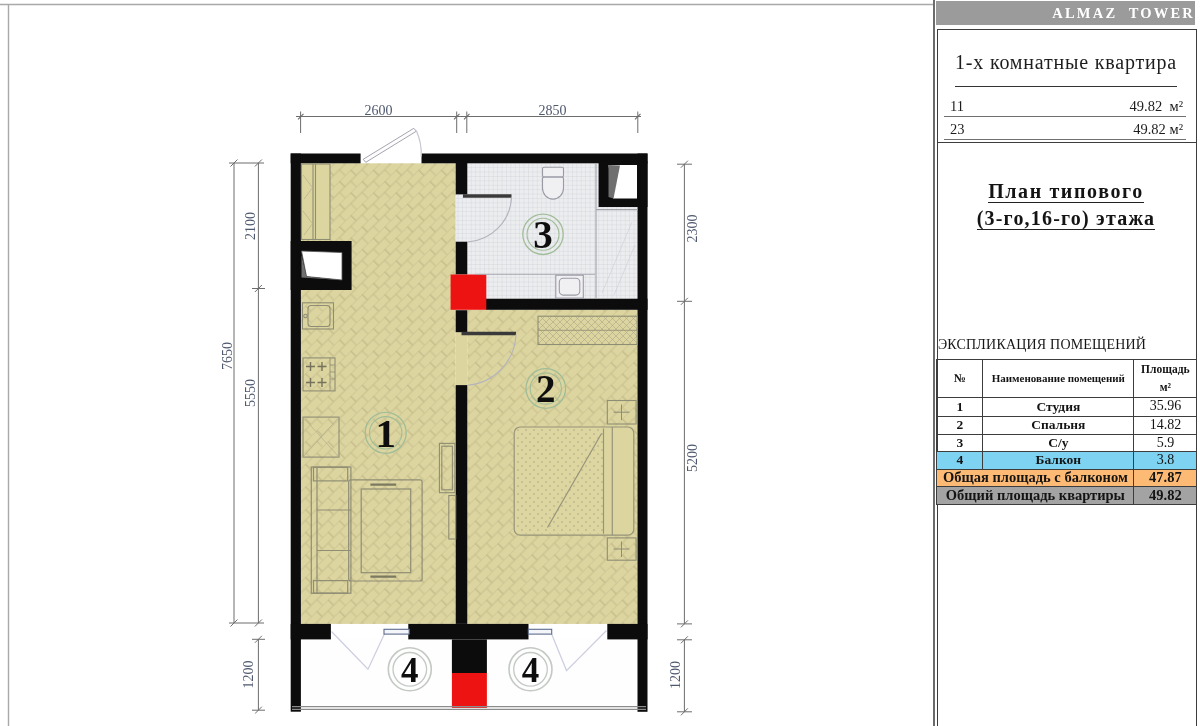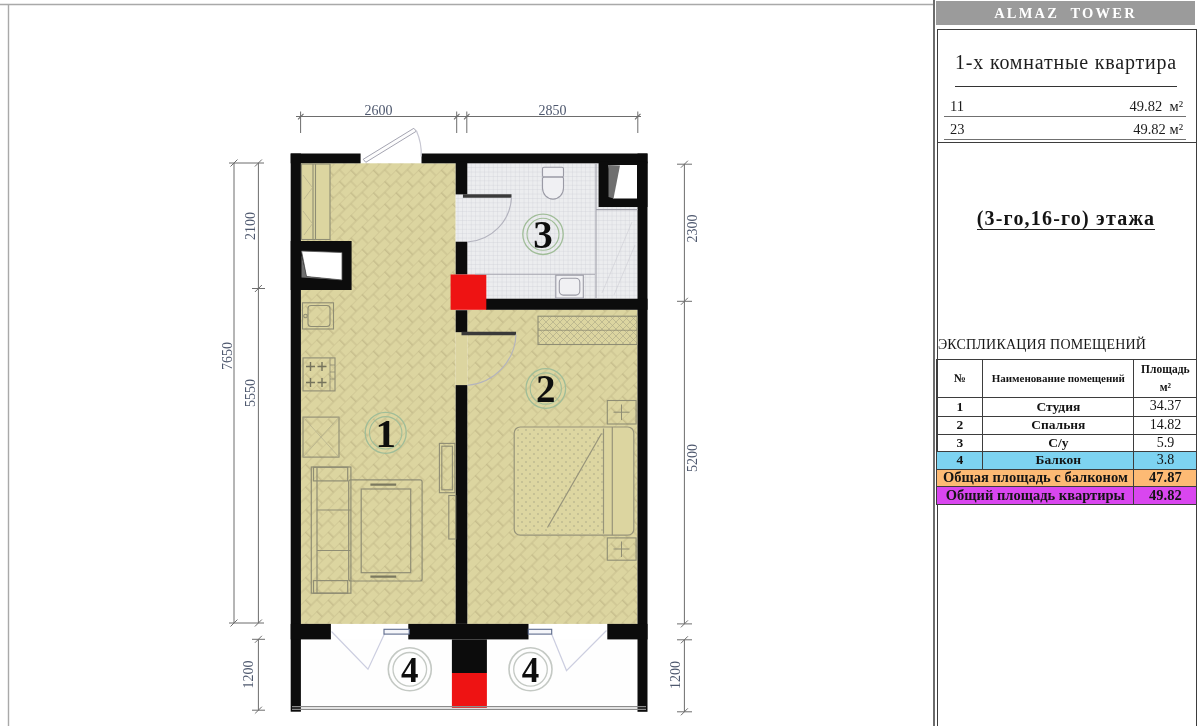--- a/index.html
+++ b/index.html
@@ -272,37 +272,39 @@
 <circle cx="530.5" cy="669.3" r="16.8" stroke="#c4c9c4" stroke-width="1.3" fill="none"></circle>
 <text x="530.5" y="681.8" font-size="35" font-weight="bold" fill="#0e0e0e" text-anchor="middle" font-family="Liberation Serif,serif">4</text>
 </g>
 </svg>
 
 <div id="panel">
 
 <div class="abs" style="left:0;top:0;width:2px;height:726px;background:#6c6c6c;"></div>
 
 <div class="abs" style="left:3px;top:1px;width:259px;height:24px;background:#9b9b9b;color:#ffffff;
-font-weight:bold;font-size:14.5px;letter-spacing:2.2px;text-align:center;line-height:25px;">ALMAZ&nbsp; TOWER</div>
+font-weight:bold;font-size:14.5px;letter-spacing:2.2px;text-align:right;line-height:25px;">ALMAZ&nbsp; TOWER</div>
 
 <div class="abs" style="left:3.8px;top:28.8px;width:257.9px;height:697px;border:1.2px solid #3d3d3d;border-bottom:none;"></div>
 
 <div class="abs" style="left:4px;top:51px;width:258px;text-align:center;font-size:20px;letter-spacing:0.8px;color:#1d1d1d;">
 <span style="border-bottom:1.4px solid #333;padding-bottom:13px;">1-х комнатные квартира</span></div>
 
 <div class="abs" style="left:17px;top:98px;width:233px;font-size:14.5px;color:#1d1d1d;">11<span style="float:right">49.82&nbsp; м²</span></div>
 
 <div class="abs" style="left:10.5px;top:116px;width:242px;border-top:1.1px solid #707070;"></div>
 
 <div class="abs" style="left:17px;top:120.5px;width:233px;font-size:14.5px;color:#1d1d1d;">23<span style="float:right">49.82 м²</span></div>
 
 <div class="abs" style="left:10.5px;top:138.8px;width:242px;border-top:1.1px solid #707070;"></div>
 
 <div class="abs" style="left:3.8px;top:142.4px;width:259.1px;border-top:1.2px solid #3d3d3d;"></div>
 
+<div class="abs" style="left:4px;top:180px;width:258px;text-align:center;font-size:20px;letter-spacing:1.6px;font-weight:bold;color:#141414;">
+<span style="border-bottom:1.6px solid #222;">План типового</span></div>
 
 <div class="abs" style="left:4px;top:207px;width:258px;text-align:center;font-size:20px;letter-spacing:1.2px;font-weight:bold;color:#141414;">
 <span style="border-bottom:1.6px solid #222;">(3-го,16-го) этажа</span></div>
 
 
 <div class="abs" style="left:4px;top:337px;width:210px;text-align:center;font-size:14px;color:#161616;letter-spacing:0.2px;">ЭКСПЛИКАЦИЯ ПОМЕЩЕНИЙ</div>
 
 <table class="abs" style="left:3.4px;top:359.1px;width:260px;border-collapse:collapse;table-layout:fixed;">
 <colgroup>
         <col style="width:45.9px">
@@ -313,21 +315,21 @@
 
 <tr style="height:37.9px;">
 <td class="c" style="font-size:12px;font-weight:bold;">№</td>
 <td class="c"><span style="font-size:11px;font-weight:bold;text-align:right;">Наименование помещений</span></td>
 <td class="c"><span style="font-size:11.5px;font-weight:bold;line-height:1.5;">Площадь<br>м²</span></td>
 </tr>
 
 <tr style="height:18.7px;">
           <td class="c b">1</td>
           <td class="c b">Студия</td>
-          <td class="c n">34.37</td>
+          <td class="c n">35.96</td>
         </tr>
 
 <tr style="height:18.8px;">
           <td class="c b">2</td>
           <td class="c b">Спальня</td>
           <td class="c n">14.82</td>
         </tr>
 
 <tr style="height:16.6px;">
           <td class="c b">3</td>
@@ -339,21 +341,21 @@
           <td class="c b">4</td>
           <td class="c b">Балкон</td>
           <td class="c n">3.8</td>
         </tr>
 
 <tr style="height:17.8px;background:#fdba74;color:#7e1d1a;">
           <td class="c b" colspan="2" style="font-size:14.5px;">Общая площадь с балконом</td>
           <td class="c b" style="font-size:14.5px;">47.87</td>
         </tr>
 
-<tr style="height:17.5px;background:#d946ef;color:#7e1d1a;">
+<tr style="height:17.5px;background:#a3a3a3;color:#7e1d1a;">
           <td class="c b" colspan="2" style="font-size:14.5px;">Общий площадь квартиры</td>
           <td class="c b" style="font-size:14.5px;">49.82</td>
         </tr>
 </tbody>
 </table>
 </div>
 <style>
 #panel table td{border:1.1px solid #3d3d3d;padding:0;vertical-align:middle;}
 #panel .c{text-align:center;font-size:13.5px;color:#141414;line-height:1.05;}
 #panel .b{font-weight:bold;}

